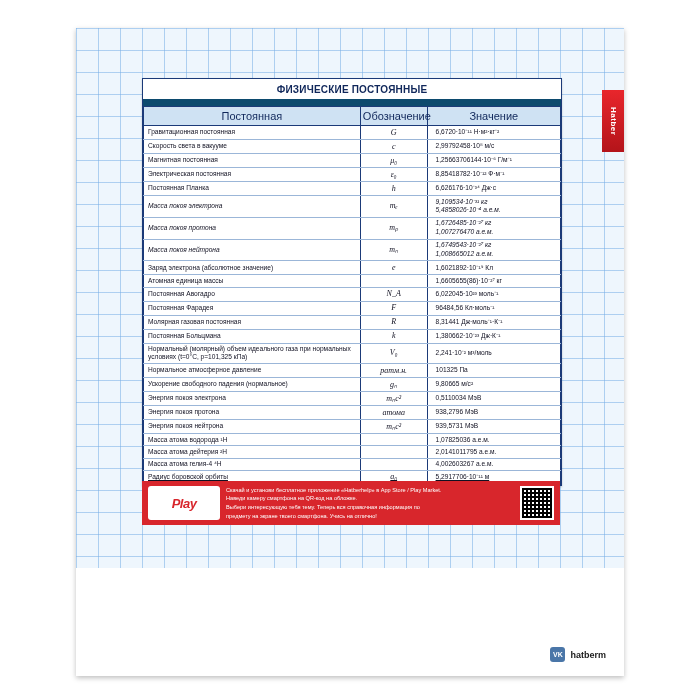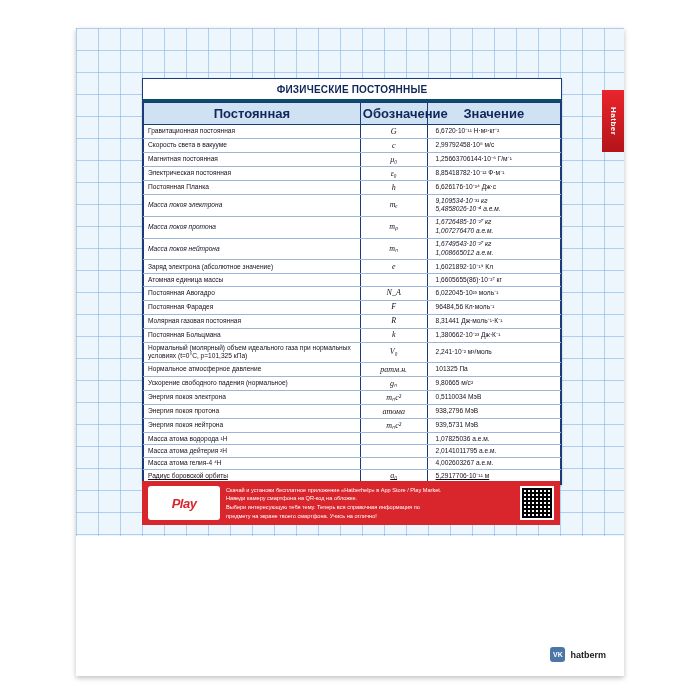--- a/index.html
+++ b/index.html
@@ -16,44 +16,44 @@
     background:
       repeating-linear-gradient(to right, rgba(120,175,230,.55) 0 1px, transparent 1px 22px),
       repeating-linear-gradient(to bottom, rgba(120,175,230,.55) 0 1px, transparent 1px 22px),
       #eef6fd;
     box-shadow:0 2px 5px rgba(0,0,0,.25);
     overflow:hidden;
   }
   .page-inner{position:absolute;inset:0;}
   
   .bottom-white{
-    position:absolute;left:0;right:0;bottom:0;height:140px;background:#ffffff;
+    position:absolute;left:0;right:0;bottom:0;height:108px;background:#ffffff;
   }
   
   .brand-tab{
     position:absolute; right:0; top:62px; width:22px; height:62px;
     background:linear-gradient(180deg,#e8262c,#b4141a);
     color:#fff; font-size:8px; font-weight:bold; letter-spacing:.5px;
     writing-mode:vertical-rl; text-align:center; line-height:22px;
   }
   
   .card{
     position:absolute; left:66px; top:50px; width:418px;
     background:#fff; border:1px solid #1b3a78;
     box-shadow:0 1px 2px rgba(0,0,0,.2);
   }
   .card h1{
     margin:0; padding:5px 0 4px; text-align:center;
     font-size:10px; font-weight:bold; color:#10275a; letter-spacing:.2px;
-    border-bottom:3px solid #0c4a6e;
+    border-bottom:7px solid #0c4a6e;
   }
   table{border-collapse:collapse;width:100%;table-layout:fixed;}
   th{
     background:#cfe2f3; color:#10275a;
-    font-size:13px; font-weight:bold; text-align:center;
+    font-size:11px; font-weight:normal; text-align:center;
     padding:3px 2px; border:1px solid #1b3a78;
   }
   td{
     border-left:1px solid #1b3a78;border-right:1px solid #1b3a78;
     border-bottom:1px solid #9bb6d8;
     font-size:6.6px; color:#112; padding:1.5px 4px; vertical-align:middle;
     line-height:1.25;
   }
   tr:last-child td{border-bottom:1px solid #1b3a78;text-decoration:underline;}
   td.name{text-align:left;}

